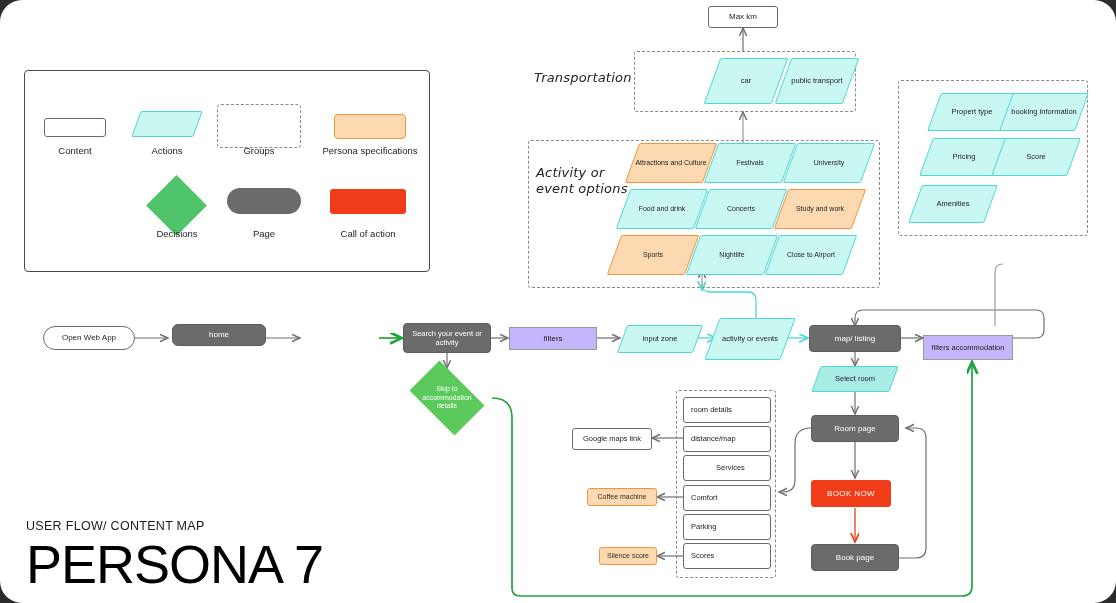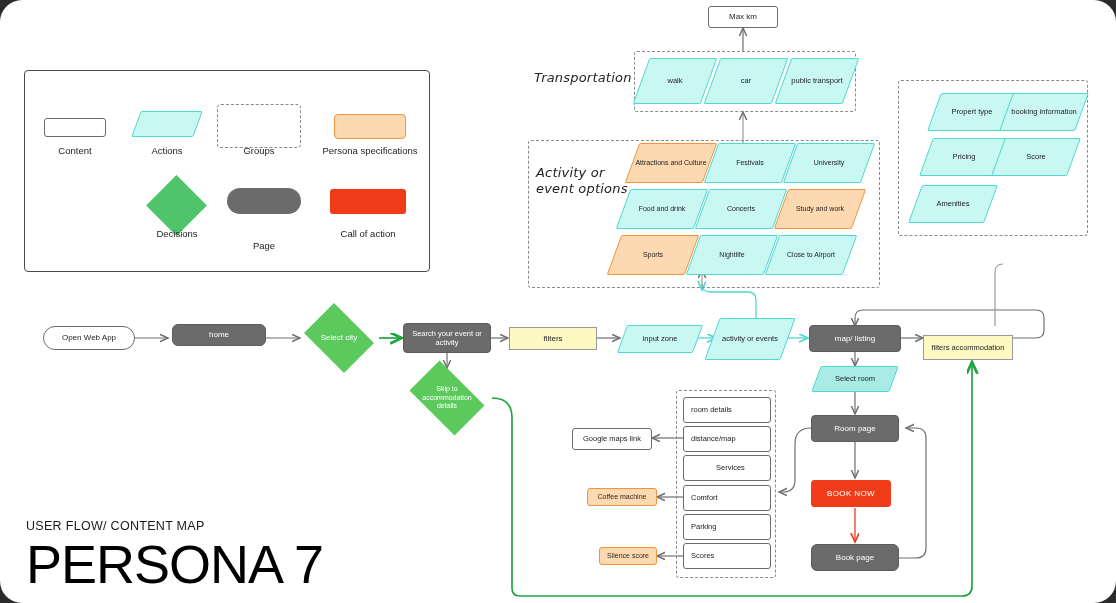--- a/index.html
+++ b/index.html
@@ -6,21 +6,21 @@
   body{font-family:"Liberation Sans",sans-serif;}
   #canvas{
     position:relative;width:1116px;height:603px;background:#ffffff;
     border-radius:22px;overflow:hidden;
   }
   .node{position:absolute;box-sizing:border-box;display:flex;align-items:center;
         justify-content:center;text-align:center;line-height:1.25;}
   .t-content{background:#fff;border:1.4px solid #6b6b6b;border-radius:3px;color:#1d1d1d;}
   .t-page{background:#6b6b6b;border:1.4px solid #5c5c5c;border-radius:6px;color:#fff;}
   .t-page-lg{background:#6b6b6b;border:1.4px solid #5c5c5c;border-radius:4px;color:#fff;}
-  .t-filters{background:#fef9c3;border:1.4px solid #9a9a9a;border-radius:0;color:#1d1d1d;}
+  .t-filters{background:#c4b5fd;border:1.4px solid #9a9a9a;border-radius:0;color:#1d1d1d;}
   .t-cta{background:#f03c18;border:1.4px solid #f03c18;border-radius:3px;color:#fff;letter-spacing:.4px;}
   .t-persona{background:#fcd9b0;border:1.4px solid #f0943f;border-radius:3px;color:#33291f;}
   .t-openapp{background:#fff;border:1.4px solid #6b6b6b;border-radius:999px;color:#1d1d1d;}
 
   
   .t-action{color:#1d1d1d;}
   .t-action::before{content:"";position:absolute;inset:0;background:#c9f7f2;
         border:1.4px solid #4dd8d0;transform:skewX(-20deg);border-radius:2px;z-index:0;}
   .t-action > span{position:relative;z-index:1;}
   .t-action-o::before{background:#fcd9b0;border-color:#f0943f;}
@@ -135,35 +135,32 @@
   <div class="lg-shape lg-group" style="left:217px;top:104px;width:84px;height:44px;"></div>
   <div class="lg-label" style="left:222px;top:145px;width:74px;font-size:9.5px;">Groups</div>
 
   <div class="lg-shape lg-persona" style="left:334px;top:114px;width:72px;height:25px;"></div>
   <div class="lg-label" style="left:314px;top:145px;width:112px;font-size:9.5px;">Persona specifications</div>
 
   <div class="lg-shape lg-diamond" style="left:155px;top:184px;width:43px;height:43px;"></div>
   <div class="lg-label" style="left:140px;top:228px;width:74px;font-size:9.5px;">Decisions</div>
 
   <div class="lg-shape lg-page" style="left:227px;top:188px;width:74px;height:26px;"></div>
-  <div class="lg-label" style="left:227px;top:228px;width:74px;font-size:9.5px;margin-top:12px;">Page</div>
+  <div class="lg-label" style="left:227px;top:228px;width:74px;font-size:9.5px;">Page</div>
 
   <div class="lg-shape lg-cta" style="left:330px;top:189px;width:76px;height:25px;"></div>
   <div class="lg-label" style="left:320px;top:228px;width:96px;font-size:9.5px;">Call of action</div>
 
   <div class="node t-content" style="left:708px;top:6px;width:70px;height:22px;font-size:8px;">
     <span>Max km</span>
   </div>
 
   <div class="group" style="left:634px;top:51px;width:222px;height:61px;"></div>
   <div class="hand" style="left:534px;top:70px;width:110px;font-size:13px;">Transportation</div>
 
-  <div class="node t-action" style="left:641px;top:58px;width:68px;height:46px;font-size:7.5px;">
-    <span>walk</span>
-  </div>
   <div class="node t-action" style="left:712px;top:58px;width:68px;height:46px;font-size:7.5px;">
     <span>car</span>
   </div>
   <div class="node t-action" style="left:783px;top:58px;width:68px;height:46px;font-size:7.5px;">
     <span>public transport</span>
   </div>
 
   <div class="group" style="left:528px;top:140px;width:352px;height:148px;"></div>
   <div class="hand" style="left:536px;top:165px;width:96px;font-size:13px;">Activity or event options</div>
 
@@ -214,23 +211,20 @@
   <div class="node t-action" style="left:915px;top:185px;width:76px;height:38px;font-size:7.5px;">
     <span>Amenities</span>
   </div>
 
   <div class="node t-openapp" style="left:43px;top:326px;width:92px;height:24px;font-size:8px;text-align:center;">
     <span>Open Web App</span>
   </div>
   <div class="node t-page" style="left:172px;top:324px;width:94px;height:22px;font-size:8px;">
     <span>home</span>
   </div>
-  <div class="node t-decision" style="left:299px;top:308px;width:80px;height:60px;font-size:8px;">
-    <span>Select city</span>
-  </div>
   <div class="node t-page-lg" style="left:403px;top:323px;width:88px;height:30px;font-size:7.5px;padding:0 4px;">
     <span>Search your event or activity</span>
   </div>
   <div class="node t-decision" style="left:402px;top:368px;width:90px;height:60px;font-size:7px;padding:0 12px;">
     <span>Skip to accommodation details</span>
   </div>
   <div class="node t-filters" style="left:509px;top:327px;width:88px;height:23px;font-size:8px;">
     <span>filters</span>
   </div>
   <div class="node t-action" style="left:622px;top:325px;width:76px;height:28px;font-size:7.5px;">
@@ -279,20 +273,20 @@
   <div class="node t-persona" style="left:599px;top:547px;width:58px;height:18px;font-size:7px;">
     <span>Silence score</span>
   </div>
 
   <div class="node t-page-lg" style="left:811px;top:415px;width:88px;height:27px;font-size:8px;">
     <span>Room page</span>
   </div>
   <div class="node t-cta" style="left:811px;top:480px;width:80px;height:27px;font-size:8px;">
     <span>BOOK NOW</span>
   </div>
-  <div class="node t-page-lg" style="left:811px;top:544px;width:88px;height:27px;font-size:8px;border-radius:6px;">
+  <div class="node t-page-lg" style="left:811px;top:544px;width:88px;height:27px;font-size:8px;">
     <span>Book page</span>
   </div>
 
   <div id="title-sub" style="left:26px;top:519px;font-size:12.5px;">USER FLOW/ CONTENT MAP</div>
   <div id="title-main" style="left:26px;top:533px;font-size:54px;">PERSONA 7</div>
 
 </div>
 
 </body></html>

